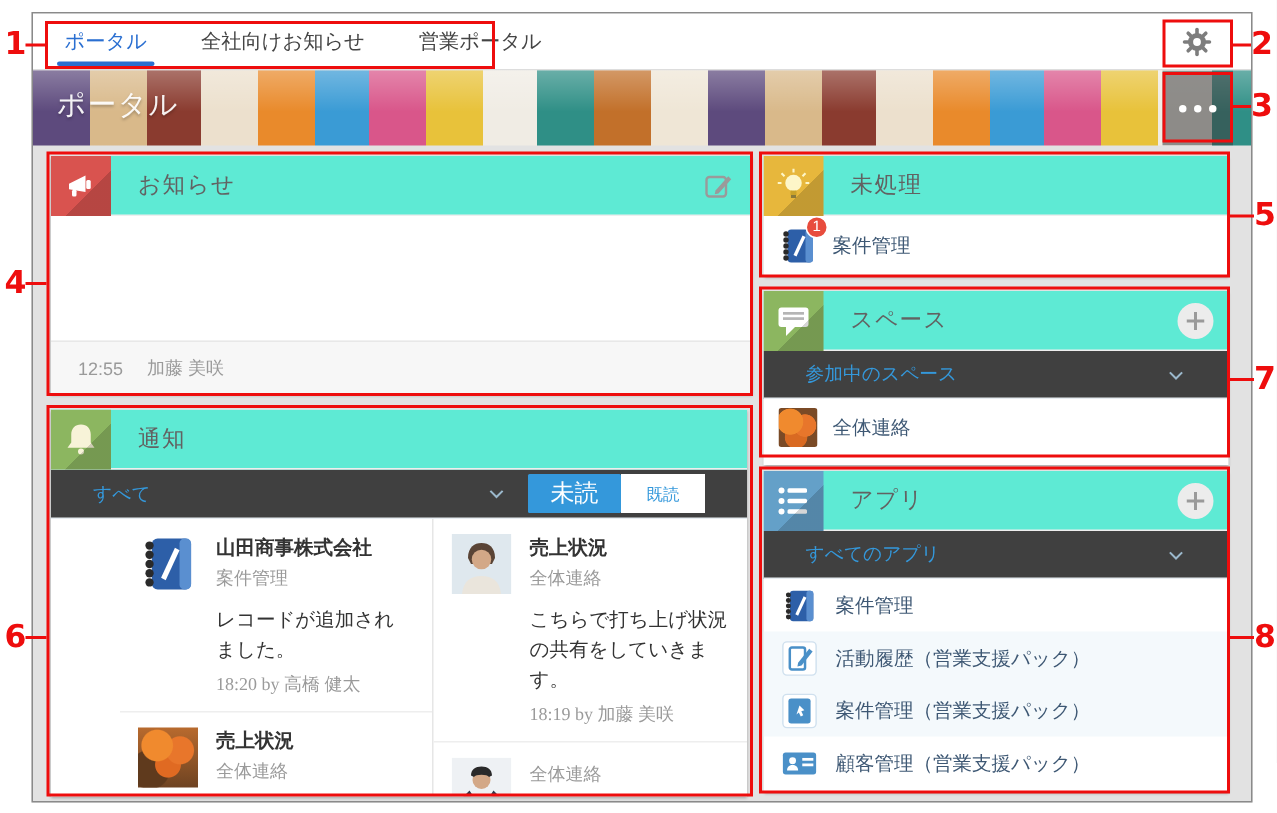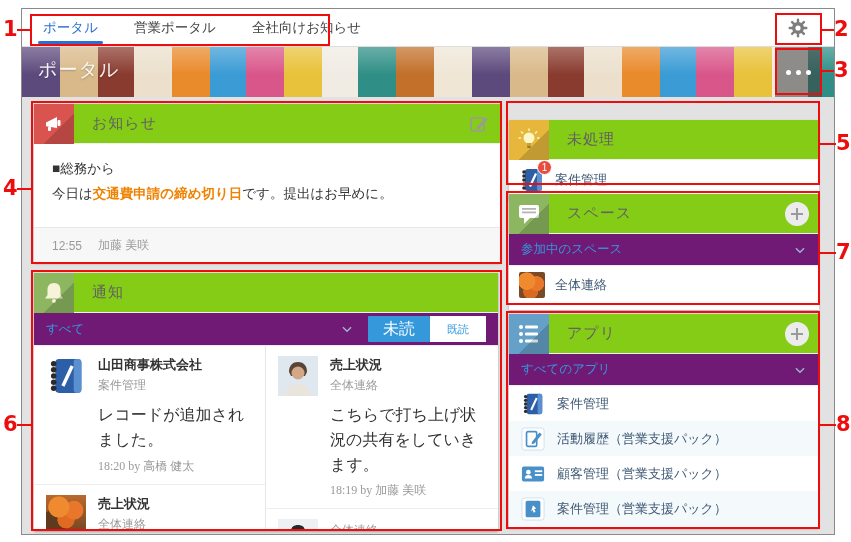--- a/index.html
+++ b/index.html
@@ -33,45 +33,45 @@
   .banner-title { position:absolute; left:16px; top:10px; font-size:19px; color:rgba(255,255,255,.93);
                   letter-spacing:1px; text-shadow:0 1px 2px rgba(0,0,0,.25); }
   .more-btn { position:absolute; right:12px; top:0; bottom:0; width:47px;
               background:rgba(60,60,60,.55); display:flex; align-items:center; justify-content:center;
               cursor:pointer; }
   .more-btn i { width:5px; height:5px; border-radius:50%; background:#fff; margin:0 2.5px; display:block; }
 
   
   .card { position:absolute; background:#fff; box-shadow:0 1px 2px rgba(0,0,0,.28); overflow:hidden; }
   .card-h { height:40px; display:flex; align-items:center; border-bottom:1px solid #eee;
-            position:relative; background:#84cc16; }
+            position:relative; background:#5eead4; }
   .sq { width:40px; height:40px; position:relative; flex:0 0 40px;
         display:flex; align-items:center; justify-content:center; }
   .sq::after { content:""; position:absolute; inset:0;
                background:linear-gradient(135deg, transparent 62%, rgba(0,0,0,.16) 62%); }
   .card-title { margin-left:18px; font-size:15px; color:#626262; letter-spacing:1px; }
   .plus-btn { position:absolute; right:10px; top:8px; width:24px; height:24px; border-radius:50%;
               background:#ececec; display:flex; align-items:center; justify-content:center; cursor:pointer; }
-  .filter-row { height:32px; background:#701a75; border-bottom:1px solid #e7edf2;
-                display:flex; align-items:center; padding:0 12px; cursor:pointer;
+  .filter-row { height:32px; background:#404040; border-bottom:1px solid #e7edf2;
+                display:flex; align-items:center; padding:0 28px; cursor:pointer;
                 color:#3498db; font-size:12.5px; }
   .filter-row .spacer { flex:1; }
 
   
   .card-announce { left:12px; top:95px; width:467px; height:159px; }
   .edit-btn { position:absolute; right:12px; top:10px; width:20px; height:20px; cursor:pointer; }
   .ann-body { padding:13px 18px 0 18px; font-size:13.5px; color:#333; line-height:1.85; }
   .hl { color:#ef8200; font-weight:bold; }
   .ann-foot { position:absolute; left:0; right:0; bottom:0; height:36px; background:#f7f7f7;
               border-top:1px solid #e8e8e8; display:flex; align-items:center; padding:0 18px;
               color:#9a9a9a; font-size:12px;margin-top:24px; }
   .ann-foot span { margin-right:16px; }
 
   
-  .card-todo { left:487px; top:95px; width:310px; height:80px;margin-top:16px; }
+  .card-todo { left:487px; top:95px; width:310px; height:80px; }
   .todo-row { height:39px; display:flex; align-items:center; padding:0 10px; cursor:pointer; }
   .badge-wrap { position:relative; width:26px; height:26px; margin-right:10px; }
   .badge { position:absolute; right:-7px; top:-7px; min-width:15px; height:15px; border-radius:8px;
            background:#e84c3d; color:#fff; font-size:10px; display:flex; align-items:center;
            justify-content:center; padding:0 3px; border:1px solid #fff; }
   .item-label { font-size:13px; color:#3e5874; }
 
   
   .card-space { left:487px; top:185px; width:310px; height:116px; }
   .space-row { height:37px; display:flex; align-items:center; padding:0 10px; cursor:pointer; }
@@ -87,29 +87,29 @@
   .app-row.alt { background:#f4f9fc; }
   .app-row .ic { width:24px; height:24px; margin-right:12px; flex:0 0 24px; }
 
   
   .card-notif { left:12px; top:264px; width:464px; height:258px;font-family:Liberation Serif, serif; }
   .btn-unread { margin-left:14px; width:62px; height:26px; background:#3498db; color:#fff;
                 font-size:16px; display:flex; align-items:center; justify-content:center;
                 border-radius:1px; cursor:pointer; }
   .btn-read { width:56px; height:26px; background:#fff; color:#3498db; font-size:11px;
               display:flex; align-items:center; justify-content:center; cursor:pointer; }
-  .notif-grid { position:absolute; left:0; right:0; top:73px; bottom:0; display:flex; overflow:hidden; }
+  .notif-grid { position:absolute; left:0; right:0; top:73px; bottom:0; display:flex; overflow:hidden;padding-left:46px; }
   .notif-col { width:50%; overflow:hidden; }
   .notif-col.first { border-right:1px solid #e6e6e6; }
   .n-item { padding:10px 12px 9px 12px; display:flex; cursor:pointer; }
   .n-item.sep { border-bottom:1px solid #eee; }
   .n-thumb { width:40px; height:40px; flex:0 0 40px; margin-right:12px; overflow:hidden; }
   .n-title { font-size:13px; font-weight:bold; color:#333; }
   .n-space { font-size:12px; color:#9a9a9a; margin-top:3px; }
-  .n-body { font-size:16px; color:#333; margin-top:9px; line-height:1.55; }
+  .n-body { font-size:13px; color:#333; margin-top:9px; line-height:1.55; }
   .n-time { font-size:12px; color:#9a9a9a; margin-top:5px; }
 
   
   .thumb-oranges { background: radial-gradient(circle at 32% 30%, #f08a2e 0 26%, transparent 28%),
       radial-gradient(circle at 70% 38%, #e8762b 0 24%, transparent 26%),
       radial-gradient(circle at 50% 62%, #e06a22 0 26%, transparent 28%),
       radial-gradient(circle at 20% 70%, #5f3a1d 0 30%, transparent 32%),
       linear-gradient(180deg,#b86a2e,#6e4322); }
 
   
@@ -119,22 +119,22 @@
   .rdash { position:absolute; height:2px; background:#ee0d0d; }
 </style>
 </head>
 <body>
 
 <div class="canvas">
   <div class="window">
 
     <div class="tabbar">
       <div class="tab active">ポータル</div>
+      <div class="tab">全社向けお知らせ</div>
       <div class="tab">営業ポータル</div>
-      <div class="tab">全社向けお知らせ</div>
       <div class="gear-btn">
         <svg width="24" height="24" viewBox="0 0 24 24">
           <g fill="#7d7d7d">
             <rect x="10.8" y="2.5" width="2.4" height="19" rx="1.2"></rect>
             <rect x="10.8" y="2.5" width="2.4" height="19" rx="1.2" transform="rotate(45 12 12)"></rect>
             <rect x="10.8" y="2.5" width="2.4" height="19" rx="1.2" transform="rotate(90 12 12)"></rect>
             <rect x="10.8" y="2.5" width="2.4" height="19" rx="1.2" transform="rotate(135 12 12)"></rect>
             <circle cx="12" cy="12" r="6"></circle>
           </g>
           <circle cx="12" cy="12" r="2.6" fill="#fff"></circle>
@@ -161,26 +161,20 @@
             <rect x="15.5" y="8" width="3" height="6" rx="1" fill="#fff"></rect>
             <rect x="6" y="14.5" width="3" height="4.5" rx="1" fill="#fff"></rect>
           </svg>
         </div>
         <div class="card-title">お知らせ</div>
         <div class="edit-btn">
           <svg width="20" height="20" viewBox="0 0 20 20">
             <rect x="2" y="4" width="13" height="13" rx="2" fill="none" stroke="#9a9a9a" stroke-width="1.6"></rect>
             <path d="M8 13 L16.5 3.5 L18.5 5.5 L10 15 L7.5 15.5 z" fill="#9a9a9a"></path>
           </svg>
-        </div>
-      </div>
-      <div class="ann-body">
-        <div>■総務から</div>
-        <div>
-          <span>今日は</span><span class="hl">交通費申請の締め切り日</span><span>です。提出はお早めに。</span>
         </div>
       </div>
       <div class="ann-foot">
         <span>12:55</span>
         <span>加藤 美咲</span>
       </div>
     </div>
 
     <div class="card card-todo">
       <div class="card-h">
@@ -298,37 +292,37 @@
         <span class="item-label">案件管理</span>
       </div>
       <div class="app-row alt">
         <svg class="ic" viewBox="0 0 26 26">
           <rect x="1" y="1" width="24" height="24" rx="3" fill="#fff" stroke="#cfe0ee"></rect>
           <rect x="6" y="5" width="11" height="16" rx="1.5" fill="none" stroke="#4a90c8" stroke-width="1.8"></rect>
           <path d="M12 16 L20 6 L22.5 8 L14.5 18 L11.5 18.8 z" fill="#4a90c8"></path>
         </svg>
         <span class="item-label">活動履歴（営業支援パック）</span>
       </div>
+      <div class="app-row alt">
+        <svg class="ic" viewBox="0 0 26 26">
+          <rect x="1" y="1" width="24" height="24" rx="3" fill="#fff" stroke="#cfe0ee"></rect>
+          <rect x="5" y="4" width="16" height="18" rx="2" fill="#4a90c8"></rect>
+          <path d="M13 9 l3.5 3.5 -2.2 0.6 1.4 3 -1.8 0.9 -1.4-3 -1.7 1.6 z" fill="#fff"></path>
+        </svg>
+        <span class="item-label">案件管理（営業支援パック）</span>
+      </div>
       <div class="app-row">
         <svg class="ic" viewBox="0 0 26 26">
           <rect x="1" y="5" width="24" height="16" rx="2" fill="#4a90c8"></rect>
           <circle cx="8" cy="11" r="2.5" fill="#fff"></circle>
           <path d="M4 18 c0-3 2-4 4-4 s4 1 4 4 z" fill="#fff"></path>
           <rect x="15" y="9" width="8" height="2" fill="#fff"></rect>
             <rect x="15" y="13" width="8" height="2" fill="#fff"></rect>
         </svg>
         <span class="item-label">顧客管理（営業支援パック）</span>
-      </div>
-      <div class="app-row alt">
-        <svg class="ic" viewBox="0 0 26 26">
-          <rect x="1" y="1" width="24" height="24" rx="3" fill="#fff" stroke="#cfe0ee"></rect>
-          <rect x="5" y="4" width="16" height="18" rx="2" fill="#4a90c8"></rect>
-          <path d="M13 9 l3.5 3.5 -2.2 0.6 1.4 3 -1.8 0.9 -1.4-3 -1.7 1.6 z" fill="#fff"></path>
-        </svg>
-        <span class="item-label">案件管理（営業支援パック）</span>
       </div>
     </div>
 
     <div class="card card-notif">
       <div class="card-h">
         <div class="sq" style="background:#8cb660;">
           <svg width="26" height="26" viewBox="0 0 26 26">
             <path d="M13 3 c-4 0-6.5 2.8-6.5 6.5 V15 l-2.5 3.5 h18 L19.5 15 V9.5 C19.5 5.8 17 3 13 3 z" fill="#f7f3d8"></path>
             <circle cx="13" cy="21" r="2" fill="#f7f3d8"></circle>
           </svg>

